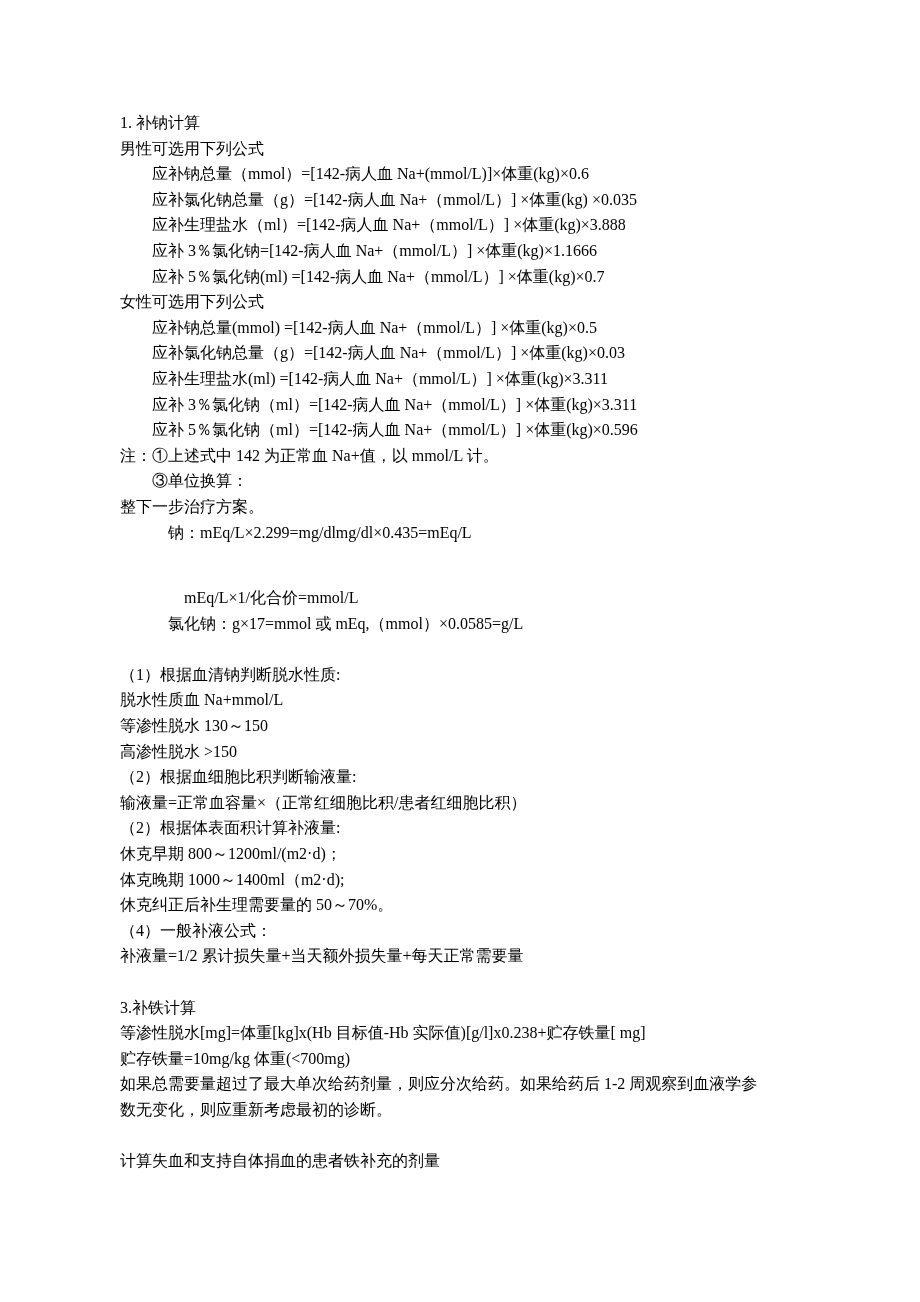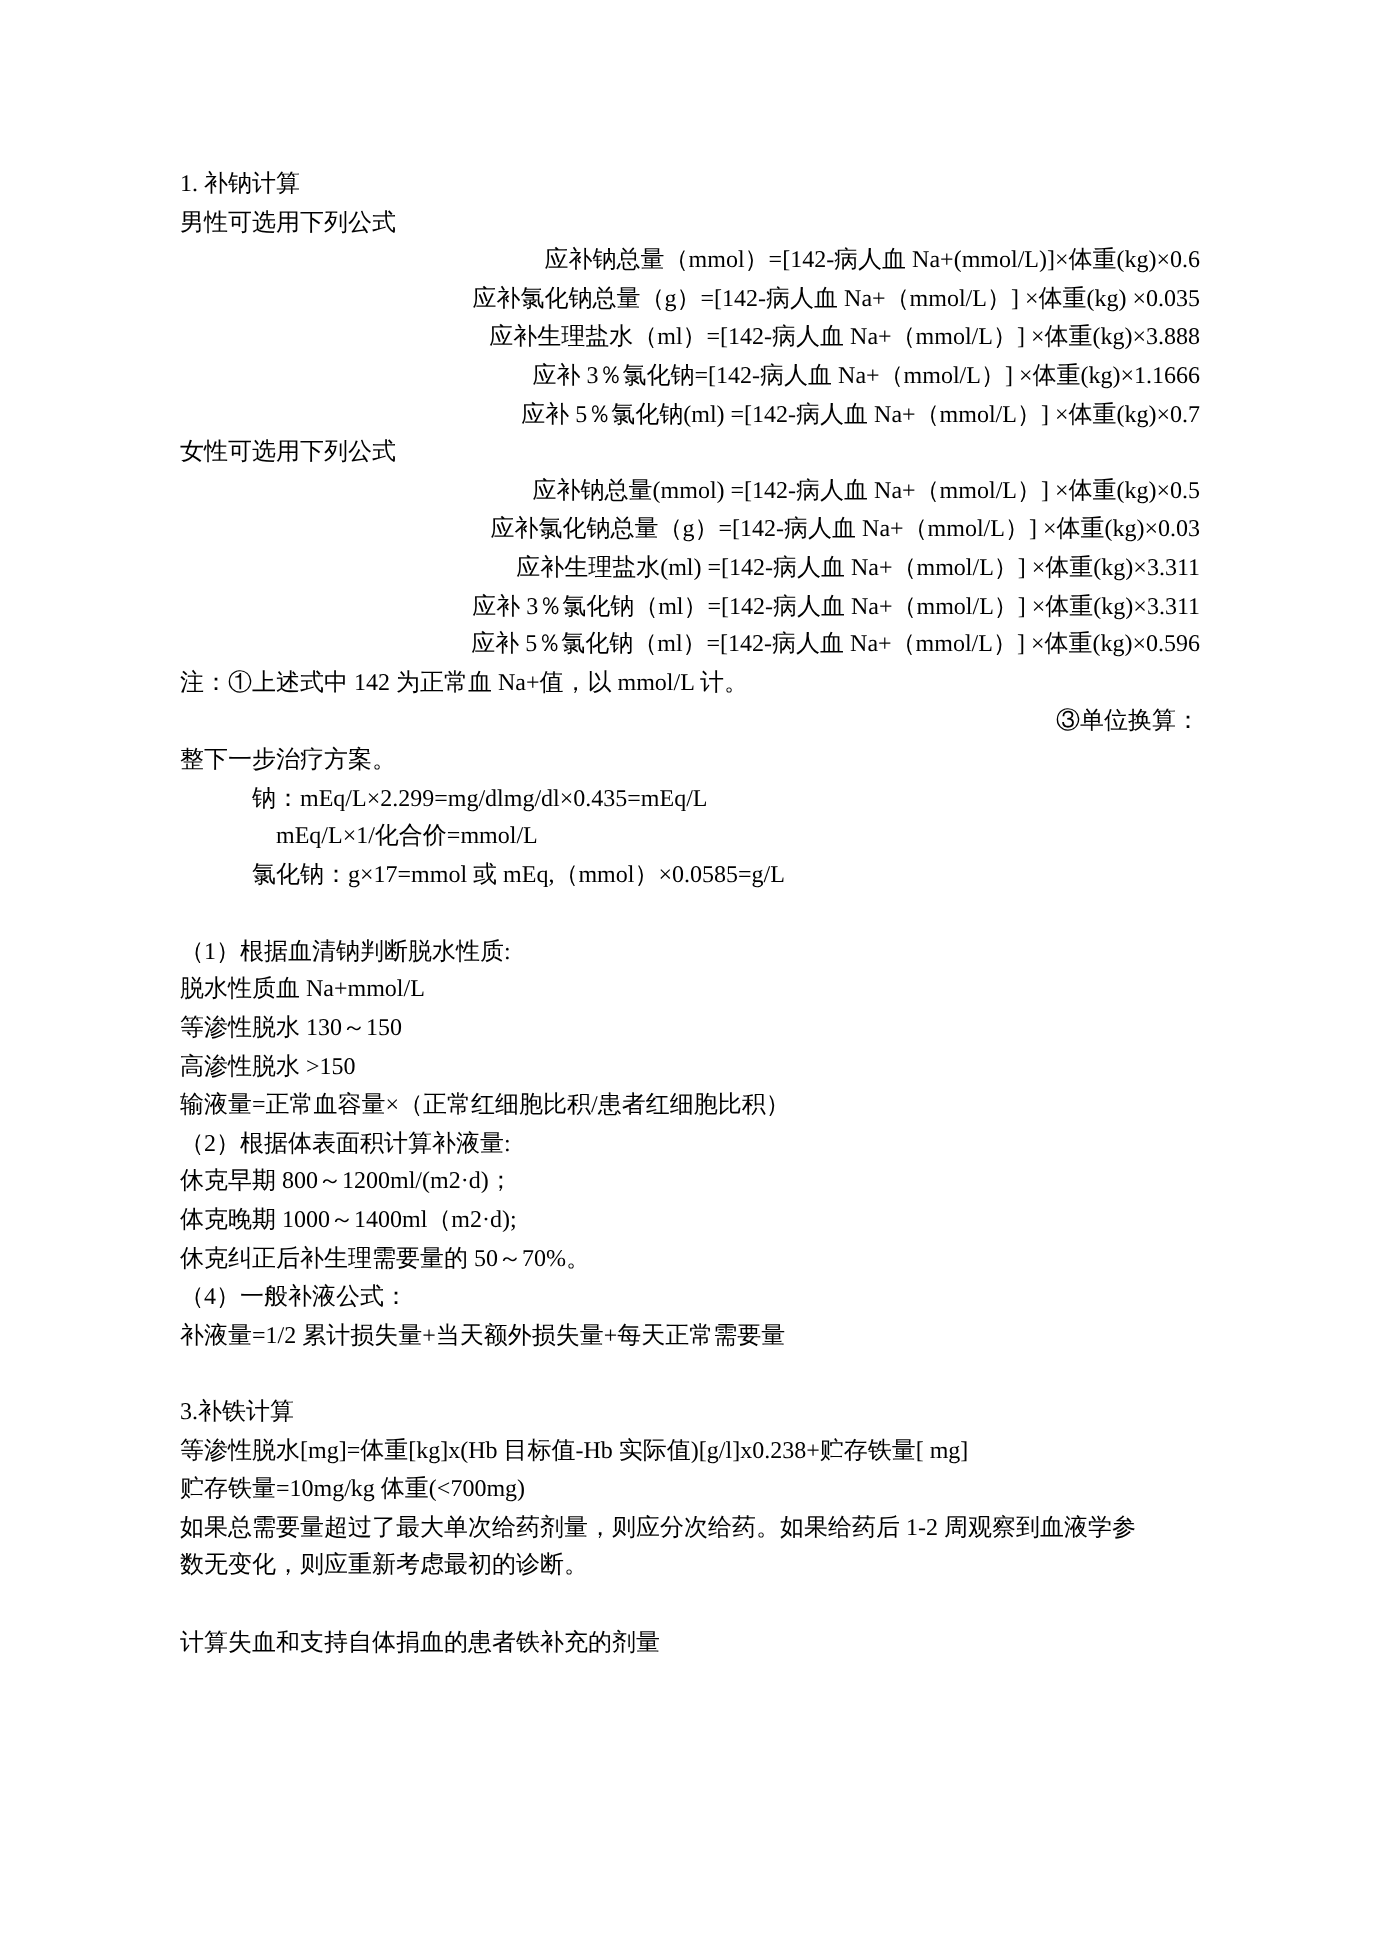--- a/index.html
+++ b/index.html
@@ -13,23 +13,23 @@
   }
   .page {
     width: 920px;
     min-height: 1302px;
     padding: 110px 120px 100px 120px;
     box-sizing: border-box;
   }
   .line {
     white-space: pre-wrap;
   }
-  .indent1 { padding-left: 2em; text-align: right; }
+  .indent1 { padding-left: 2em; }
   .indent2 { padding-left: 3em; }
-  .indent3 { padding-left: 4em; }
+  .indent3 { padding-left: 4em; margin-top: 40px; }
   .blank { height: 1.6em; }
 </style>
 </head>
 <body>
 
 <div class="page">
 
 
   <div class="line">1. 补钠计算</div>
   <div class="line">男性可选用下列公式</div>
@@ -50,20 +50,21 @@
   <div class="line indent2">钠：mEq/L×2.299=mg/dlmg/dl×0.435=mEq/L</div>
   <div class="line indent3">mEq/L×1/化合价=mmol/L</div>
   <div class="line indent2">氯化钠：g×17=mmol 或 mEq,（mmol）×0.0585=g/L</div>
 
   <div class="blank"></div>
 
   <div class="line">（1）根据血清钠判断脱水性质:</div>
   <div class="line">脱水性质血 Na+mmol/L</div>
   <div class="line">等渗性脱水 130～150</div>
   <div class="line">高渗性脱水 &gt;150</div>
+  <div class="line">（2）根据血细胞比积判断输液量:</div>
   <div class="line">输液量=正常血容量×（正常红细胞比积/患者红细胞比积）</div>
   <div class="line">（2）根据体表面积计算补液量:</div>
   <div class="line">休克早期 800～1200ml/(m2·d)；</div>
   <div class="line">体克晚期 1000～1400ml（m2·d);</div>
   <div class="line">休克纠正后补生理需要量的 50～70%。</div>
   <div class="line">（4）一般补液公式：</div>
   <div class="line">补液量=1/2 累计损失量+当天额外损失量+每天正常需要量</div>
 
   <div class="blank"></div>
 

